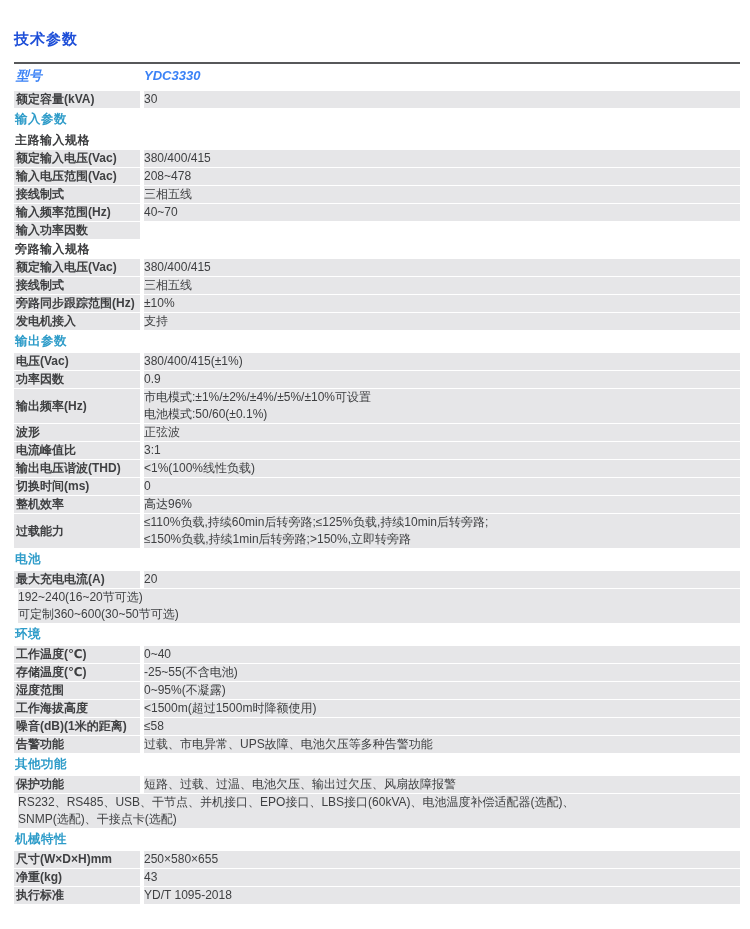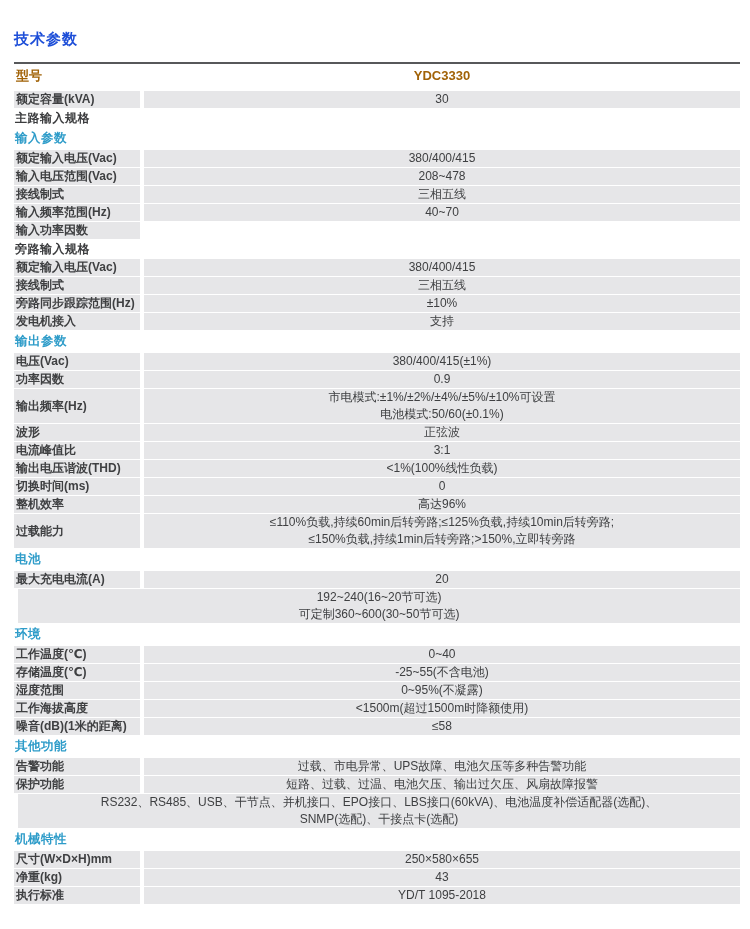--- a/index.html
+++ b/index.html
@@ -18,30 +18,30 @@
   .row{display:flex;margin-bottom:1px;}
   .row.section{
     display:block;color:#2e9cc9;font-weight:bold;font-size:12.5px;
     line-height:19px;padding:1px 0 1px 1px;background:#ffffff;letter-spacing:0.5px;
   }
   .row.subsection{
     display:block;color:#3b3c3e;font-weight:bold;font-size:12px;
     line-height:18px;padding:0 0 0 1px;background:#ffffff;letter-spacing:0.5px;
   }
   .row.model{margin-bottom:4px;}
-  .row.model .cell{background:#ffffff;color:#a16207;font-weight:bold;}
+  .row.model .cell{background:#ffffff;color:#3b82f6;font-weight:bold;font-style:italic;}
   .row.model .cell.label{font-size:13px;line-height:22px;}
   .row.model .cell.value{font-size:13px;line-height:22px;}
   .cell{font-size:12px;}
   .cell.label{
     width:124px;flex:0 0 124px;background:#e6e6e8;
     padding:0 0 0 2px;display:flex;align-items:center;font-weight:bold;
   }
   .cell.value{
-    flex:1;background:#e6e6e8;text-align:center;
+    flex:1;background:#e6e6e8;text-align:left;
     margin-left:4px;display:flex;flex-direction:column;justify-content:center;
   }
   .row.data .cell{min-height:17px;}
   .vline{line-height:17px;white-space:nowrap;}
   .row.model .vline{line-height:22px;}
 </style>
 </head>
 <body>
 
 <div class="page">
@@ -53,22 +53,22 @@
         <div class="cell value">
           <div class="vline">YDC3330</div>
         </div>
       </div>
       <div class="row data">
         <div class="cell label">额定容量(kVA)</div>
         <div class="cell value">
           <div class="vline">30</div>
         </div>
       </div>
+      <div class="row section">输入参数</div>
       <div class="row subsection">主路输入规格</div>
-      <div class="row section">输入参数</div>
       <div class="row data">
         <div class="cell label">额定输入电压(Vac)</div>
         <div class="cell value">
           <div class="vline">380/400/415</div>
         </div>
       </div>
       <div class="row data">
         <div class="cell label">输入电压范围(Vac)</div>
         <div class="cell value">
           <div class="vline">208~478</div>
@@ -208,27 +208,27 @@
         <div class="cell value">
           <div class="vline">&lt;1500m(超过1500m时降额使用)</div>
         </div>
       </div>
       <div class="row data">
         <div class="cell label">噪音(dB)(1米的距离)</div>
         <div class="cell value">
           <div class="vline">≤58</div>
         </div>
       </div>
+      <div class="row data">
+        <div class="cell label">告警功能</div>
+        <div class="cell value">
+          <div class="vline">过载、市电异常、UPS故障、电池欠压等多种告警功能</div>
+        </div>
+      </div>
       <div class="row section">其他功能</div>
-      <div class="row data">
-        <div class="cell label">告警功能</div>
-        <div class="cell value">
-          <div class="vline">过载、市电异常、UPS故障、电池欠压等多种告警功能</div>
-        </div>
-      </div>
       <div class="row data">
         <div class="cell label">保护功能</div>
         <div class="cell value">
           <div class="vline">短路、过载、过温、电池欠压、输出过欠压、风扇故障报警</div>
         </div>
       </div>
       <div class="row data">
         <div class="cell value">
           <div class="vline">RS232、RS485、USB、干节点、并机接口、EPO接口、LBS接口(60kVA)、电池温度补偿适配器(选配)、</div>
           <div class="vline">SNMP(选配)、干接点卡(选配)</div>

